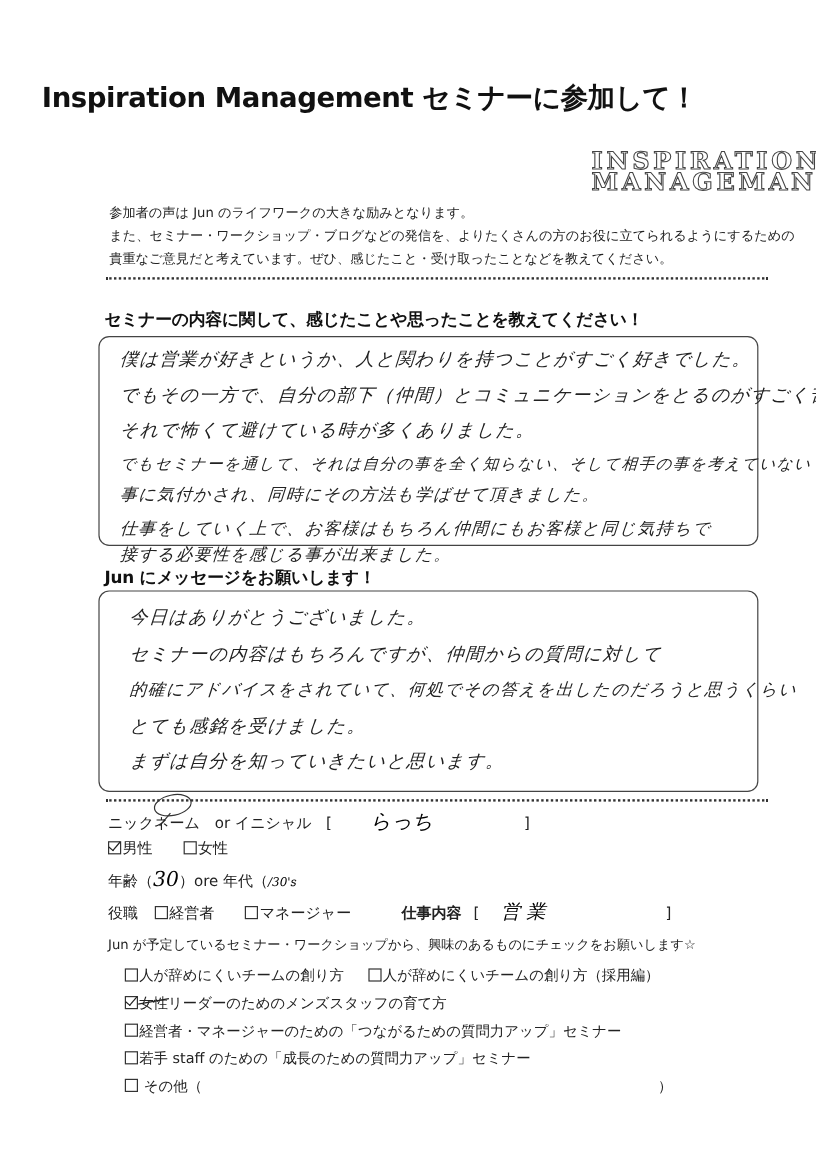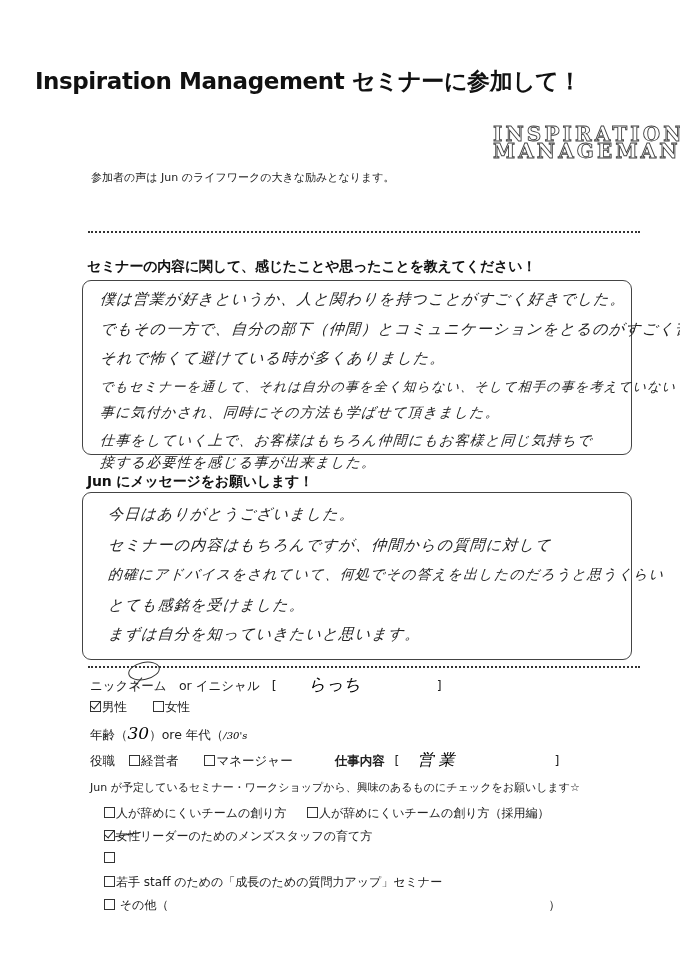--- a/index.html
+++ b/index.html
@@ -67,20 +67,22 @@
 
 <div class="title">Inspiration Management セミナーに参加して！</div>
 
 <div class="logo">
   <div>INSPIRATION</div>
   <div>MANAGEMANT</div>
 </div>
 
 <div class="intro">
   <div>参加者の声は Jun のライフワークの大きな励みとなります。</div>
+  <div>また、セミナー・ワークショップ・ブログなどの発信を、よりたくさんの方のお役に立てられるようにするための</div>
+  <div>貴重なご意見だと考えています。ぜひ、感じたこと・受け取ったことなどを教えてください。</div>
 </div>
 
 <div class="dotted" style="top:231px;"></div>
 
 <div class="section-heading" style="top:258px;">セミナーの内容に関して、感じたことや思ったことを教えてください！</div>
 <div class="answer-box" style="left:82px; top:280px; width:550px; height:175px;"></div>
 <div class="handwriting" style="left:100px; top:290px;">僕は営業が好きというか、人と関わりを持つことがすごく好きでした。</div>
 <div class="handwriting" style="left:100px; top:320px;">でもその一方で、自分の部下（仲間）とコミュニケーションをとるのがすごく苦手で</div>
 <div class="handwriting" style="left:100px; top:349px; ">それで怖くて避けている時が多くありました。</div>
 <div class="handwriting" style="left:100px; top:378px; font-size:13px;">でもセミナーを通して、それは自分の事を全く知らない、そして相手の事を考えていない</div>
@@ -132,20 +134,20 @@
 <div class="interest-item" style="left:104px; top:805px;">
   <span class="checkbox"></span><span>人が辞めにくいチームの創り方</span>
 </div>
 <div class="interest-item" style="left:307px; top:805px;">
   <span class="checkbox"></span><span>人が辞めにくいチームの創り方（採用編）</span>
 </div>
 <div class="interest-item" style="left:104px; top:828px;">
   <span class="checkbox checked"></span><span class="strike-over">女性</span><span>リーダーのためのメンズスタッフの育て方</span>
 </div>
 <div class="interest-item" style="left:104px; top:851px;">
-  <span class="checkbox"></span>
+  <span class="checkbox"></span><span>経営者・マネージャーのための「つながるための質問力アップ」セミナー</span>
 </div>
 <div class="interest-item" style="left:104px; top:874px;">
   <span class="checkbox"></span><span>若手 staff のための「成長のための質問力アップ」セミナー</span>
 </div>
 <div class="interest-item" style="left:104px; top:897px;">
   <span class="checkbox"></span> <span>その他（</span><span style="display:inline-block; width:380px;"></span><span>）</span>
 </div>
 
 </body></html>

